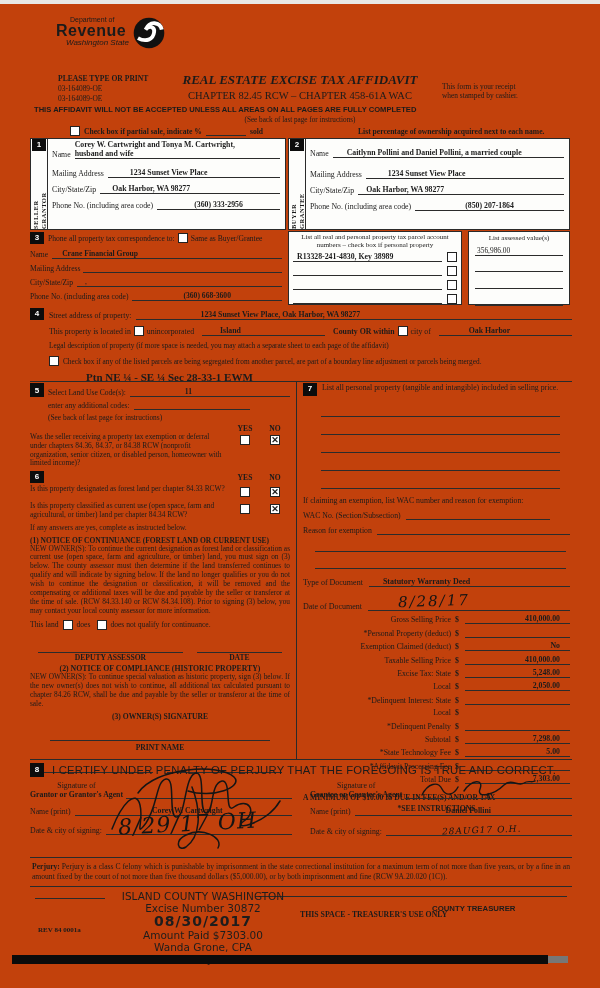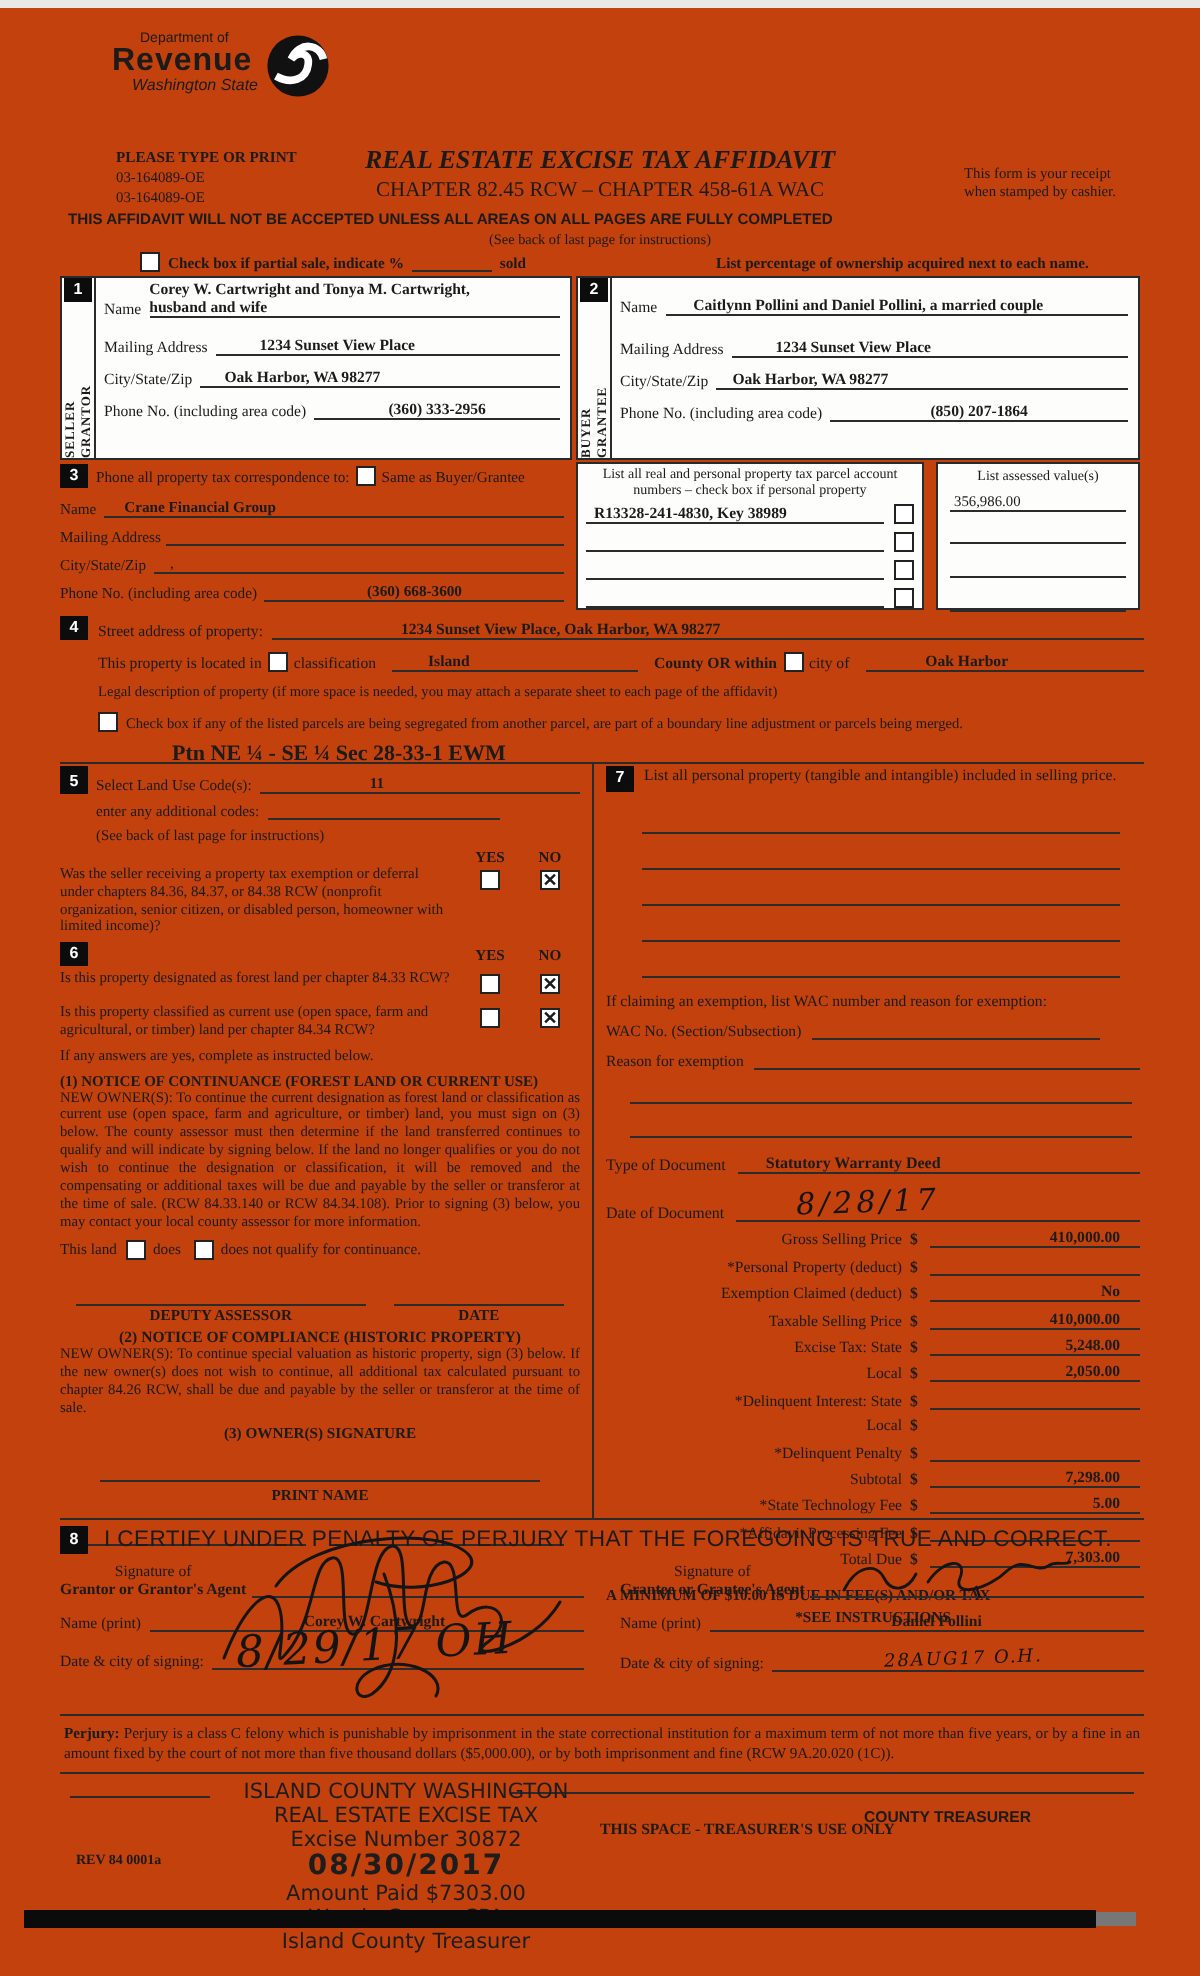--- a/index.html
+++ b/index.html
@@ -55,21 +55,21 @@
     </span>
   </div>
 
   <div class="abs b" style="left:58px;top:70px;font-size:7.6px;">PLEASE TYPE OR PRINT</div>
   <div class="abs" style="left:58px;top:80px;font-size:7.4px;">03-164089-OE</div>
   <div class="abs" style="left:58px;top:90px;font-size:7.4px;">03-164089-OE</div>
 
   <div class="abs b i ctr" style="left:150px;top:68px;width:300px;font-size:13px;">REAL ESTATE EXCISE TAX AFFIDAVIT</div>
   <div class="abs ctr" style="left:150px;top:86px;width:300px;font-size:10.5px;">CHAPTER 82.45 RCW – CHAPTER 458-61A WAC</div>
 
-  <div class="abs" style="left:482px;top:78px;width:110px;font-size:7.4px;line-height:9px;">
+  <div class="abs" style="left:442px;top:78px;width:110px;font-size:7.4px;line-height:9px;">
     <span>This form is your receipt</span><br>
     <span>when stamped by cashier.</span>
   </div>
 
   <div class="abs b sans" style="left:34px;top:101px;font-size:7.6px;">THIS AFFIDAVIT WILL NOT BE ACCEPTED UNLESS ALL AREAS ON ALL PAGES ARE FULLY COMPLETED</div>
   <div class="abs ctr" style="left:150px;top:112px;width:300px;font-size:7.2px;">(See back of last page for instructions)</div>
 
   <div class="abs" style="left:70px;top:122px;right:30px;display:flex;align-items:center;font-size:7.6px;">
     <span class="cb"></span>
     <span class="b" style="margin-left:4px;">Check box if partial sale, indicate %</span>
@@ -192,21 +192,21 @@
 
   <div class="abs" style="left:30px;top:304px;width:542px;font-size:7.8px;">
     <div class="frow">
       <span class="badge">4</span>
       <span class="lbl" style="margin-left:5px;">Street address of property:</span>
       <span class="ul val" style="flex:1;margin-left:4px;padding-left:65px;">1234 Sunset View Place, Oak Harbor, WA  98277</span>
     </div>
     <div class="frow" style="margin-top:6px;margin-left:19px;">
       <span class="lbl">This property is located in</span>
       <span class="cb" style="margin:0 3px;"></span>
-      <span class="lbl">classification</span>
+      <span class="lbl">unincorporated</span>
       <span class="ul val" style="width:105px;margin:0 8px;padding-left:18px;">Island</span>
       <span class="lbl b">County OR  within</span>
       <span class="cb" style="margin:0 3px;"></span>
       <span class="lbl">city of</span>
       <span class="ul val" style="flex:1;margin-left:8px;padding-left:30px;">Oak Harbor</span>
     </div>
     <div style="margin-top:5px;margin-left:19px;font-size:7.3px;">Legal description of property (if more space is needed, you may attach a separate sheet to each page of the affidavit)</div>
     <div style="margin-top:6px;margin-left:19px;font-size:7.3px;display:flex;align-items:center;">
       <span class="cb"></span>
       <span style="margin-left:4px;">Check box if any of the listed parcels are being segregated from another parcel, are part of a boundary line adjustment or parcels being merged.</span>
@@ -461,21 +461,20 @@
   </div>
 
   <div class="abs" style="left:0;top:886px;width:600px;height:64px;">
     <div class="abs" style="left:35px;top:8px;width:70px;border-top:1px solid #2a2a2a;"></div>
     <div class="abs" style="left:255px;top:6px;width:312px;border-top:1px solid #2a2a2a;"></div>
 
     <div class="abs b" style="left:38px;top:36px;font-size:7px;">REV 84 0001a</div>
 
     <div class="abs ctr" style="left:78px;top:0px;width:250px;font-family:'DejaVu Sans',sans-serif;color:#1d1d1d;">
       <div style="font-size:10.5px;line-height:12px;">ISLAND COUNTY WASHINGTON</div>
-      <div style="font-size:10.5px;line-height:12px;">REAL ESTATE EXCISE TAX</div>
       <div style="font-size:10.5px;line-height:12px;">Excise Number 30872</div>
       <div class="b" style="font-size:14px;line-height:15px;letter-spacing:1px;">08/30/2017</div>
       <div style="font-size:10.5px;line-height:12px;">Amount Paid $7303.00</div>
       <div style="font-size:10.5px;line-height:12px;">Wanda Grone, CPA</div>
       <div style="font-size:10.5px;line-height:12px;">Island County Treasurer</div>
     </div>
 
     <div class="abs b" style="left:300px;top:20px;font-size:7.8px;">THIS SPACE - TREASURER'S USE ONLY</div>
     <div class="abs b sans" style="left:432px;top:14px;font-size:7.8px;">COUNTY TREASURER</div>
   </div>

